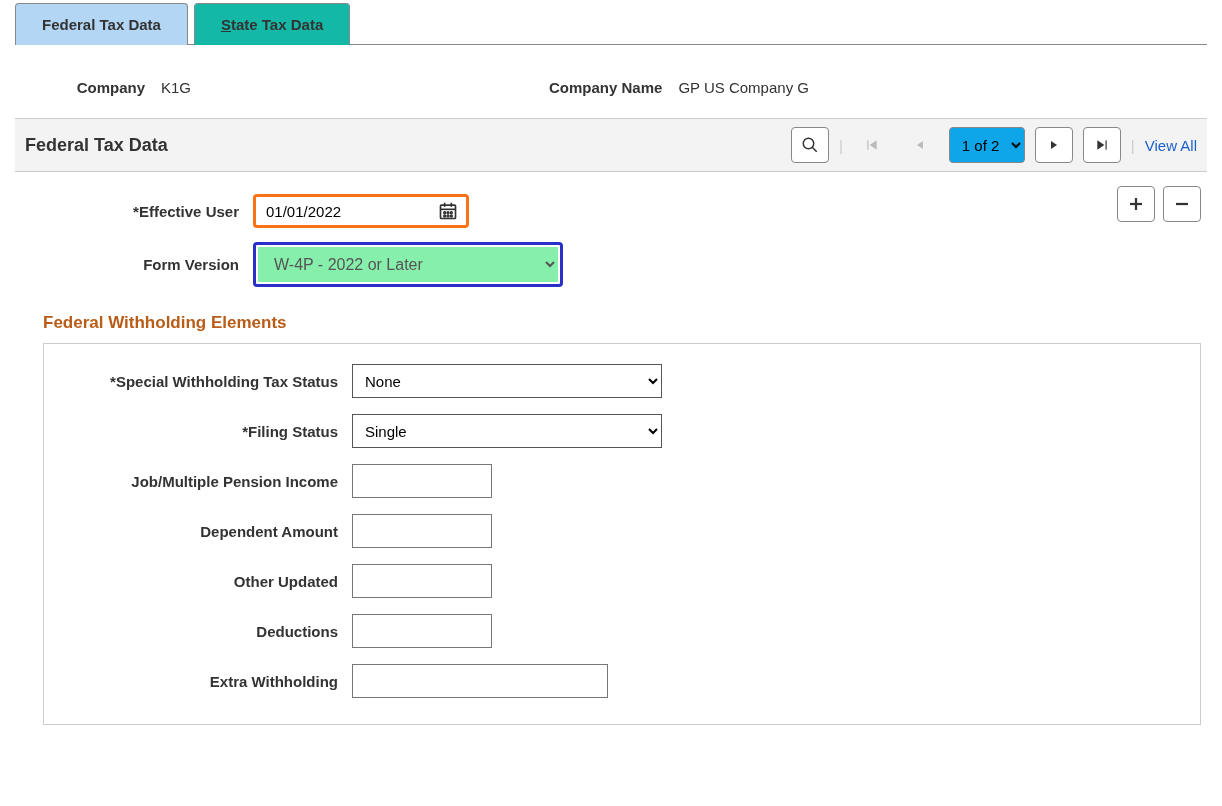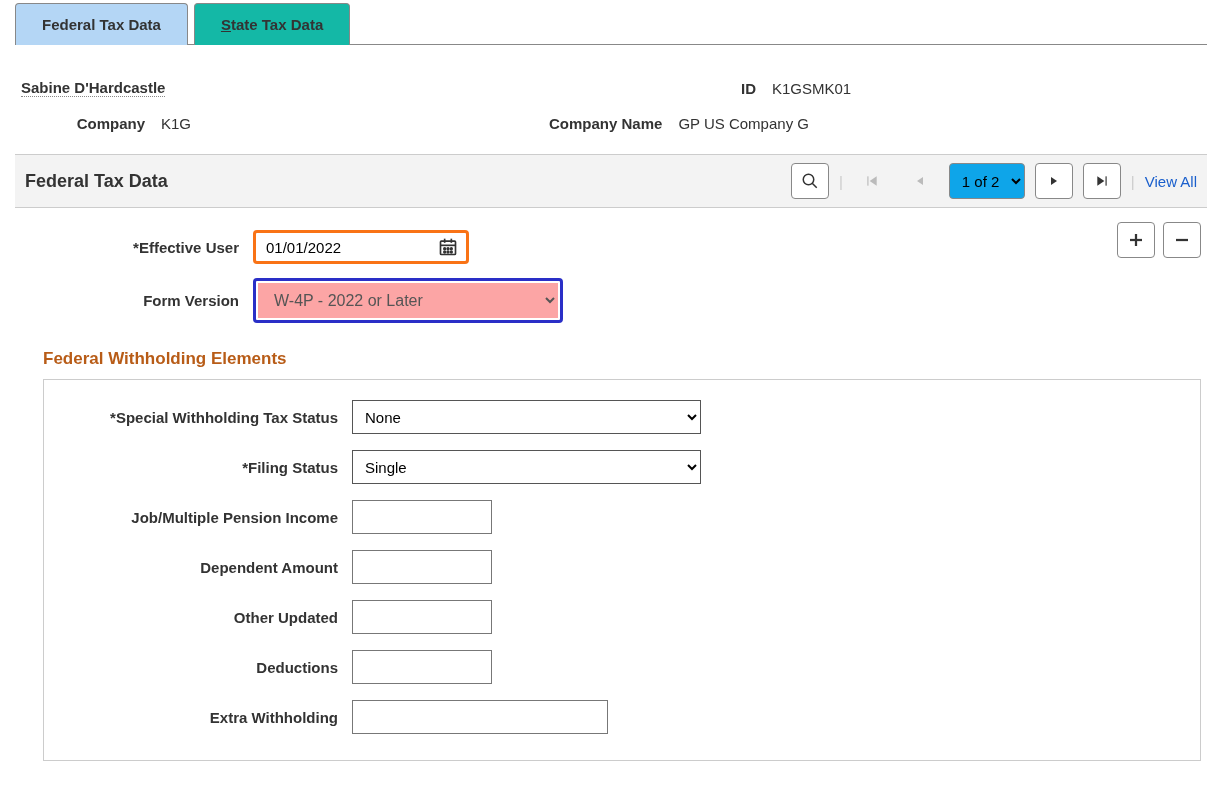--- a/index.html
+++ b/index.html
@@ -88,59 +88,50 @@
     display: inline-flex; align-items: center;
     border: 3px solid #f97316; border-radius: 4px; padding: 4px 8px; width: 216px; justify-content: space-between;
   }
   .date-wrap input { border: none; outline: none; font-size: 15px; width: 130px; }
   .cal-icon svg { display: block; }
   .plain-value { padding-left: 4px; }
   .select-wrap {
     border: 3px solid #2a2fc7; border-radius: 4px; display: inline-flex; align-items: center; padding: 2px;
   }
   .select-wrap select {
-    border: none; background: #fca5a5; font-size: 16px; color: #555; padding: 8px 12px; width: 300px;
+    border: none; background: #86efac; font-size: 16px; color: #555; padding: 8px 12px; width: 300px;
   }
   .update-row { display: flex; align-items: center; }
 
   
   .group-title { color: #b85c17; font-weight: bold; font-size: 17px; margin: 26px 0 10px 22px; }
   .group-box { border: 1px solid #ccc; margin-left: 22px; padding: 20px 22px 10px 12px; }
   .g-row { display: flex; align-items: center; margin-bottom: 16px; }
   .g-label { width: 296px; text-align: right; font-weight: bold; padding-right: 14px; }
   .g-label.req::before { content: "*"; }
-  .g-select { border: 1px solid #555; padding: 6px 8px; font-size: 15px; width: 349px; height: 34px; background: #fff; }
+  .g-select { border: 1px solid #555; padding: 6px 8px; font-size: 15px; width: 310px; height: 34px; background: #fff; }
   .g-input { border: 1px solid #777; height: 34px; padding: 4px 8px; font-size: 15px; }
   .w-sm { width: 140px; }
   .w-md { width: 256px; }
 </style>
 </head>
 <body>
 
 <div class="page">
 
   <div class="tabs">
     <div class="tab active">
       <span>Federal Tax Data</span>
     </div>
     <div class="tab">
       <span class="underline-letter">S</span><span>tate Tax Data</span>
     </div>
   </div>
 
   <div class="header-info">
-    <div class="info-row">
-      <div class="info-pair" style="flex:0 0 720px;">
-        <span class="emp-name">Sabine D'Hardcastle</span>
-      </div>
-      <div class="info-pair">
-        <span class="info-label">ID</span>
-        <span class="info-value">K1GSMK01</span>
-      </div>
-    </div>
     <div class="info-row" style="margin-top:6px;gap:8px;">
       <div class="info-pair" style="flex:0 0 520px;">
         <span class="info-label" style="width:124px;">Company</span>
         <span class="info-value">K1G</span>
       </div>
       <div class="info-pair">
         <span class="info-label">Company Name</span>
         <span class="info-value">GP US Company G</span>
       </div>
     </div>

